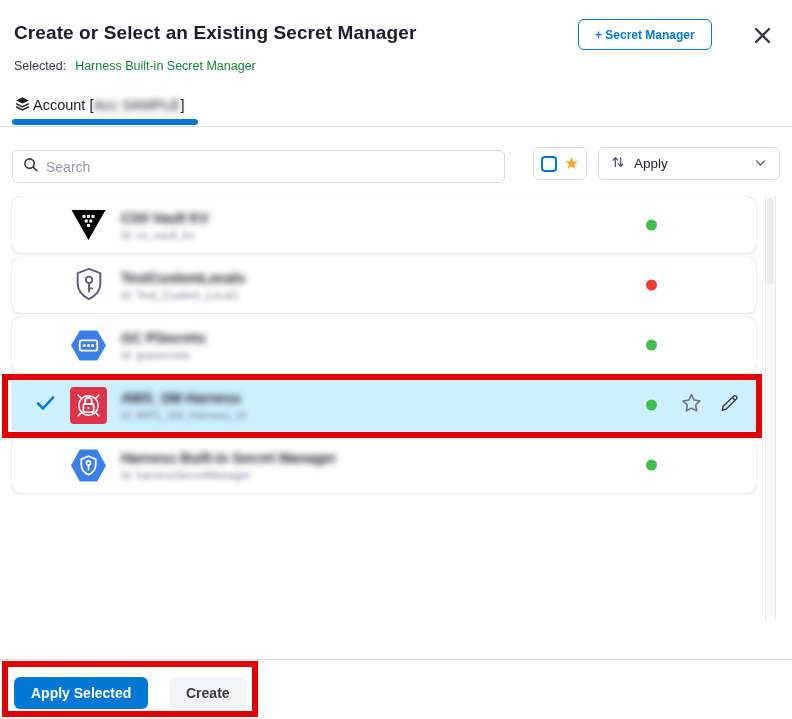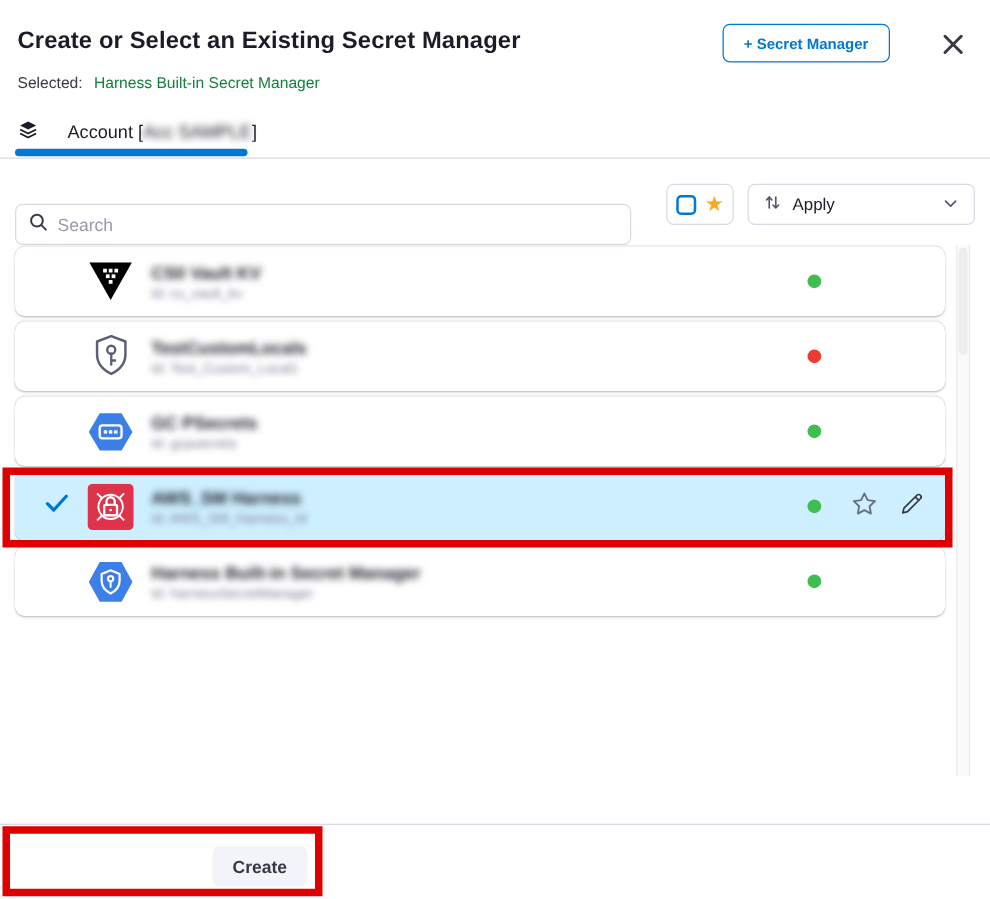--- a/index.html
+++ b/index.html
@@ -10,28 +10,28 @@
   .title { position:absolute; left:14px; top:22px; font-size:19px; font-weight:700; color:#1c1c28; letter-spacing:.1px; }
   .new-sm-btn { position:absolute; left:578px; top:19px; height:31px; padding:0 16px; background:#fff;
     border:1.5px solid #0278d5; border-radius:6px; color:#0278d5; font-weight:700; font-size:12px;
     display:flex; align-items:center; cursor:pointer; font-family:inherit; }
   .close-btn { position:absolute; left:751px; top:24px; width:22px; height:22px; border:none; background:transparent;
     cursor:pointer; display:flex; align-items:center; justify-content:center; }
   .selected-line { position:absolute; left:14px; top:59px; font-size:12.5px; color:#383946; display:flex; gap:9px; align-items:center; }
   .selected-link { color:#15803d; text-decoration:none; cursor:pointer; }
 
   
-  .tab { position:absolute; left:14px; top:95px; display:flex; align-items:center; gap:23px; font-size:14.5px; color:#1c1c28; cursor:pointer; }
+  .tab { position:absolute; left:14px; top:95px; display:flex; align-items:center; gap:2px; font-size:14.5px; color:#1c1c28; cursor:pointer; }
   .tab-underline { position:absolute; left:12px; top:119px; width:186px; height:6px; background:#0278d5; border-radius:3px; }
   .tab-divider { position:absolute; left:0; top:126px; width:792px; height:1px; background:#d9dae5; }
   .blurred { filter:blur(3px); user-select:none; }
   .blurred-sub { filter:blur(2.6px); user-select:none; }
 
   
-  .search-wrap { position:absolute; left:12px; top:163px; width:493px; height:33px; border:1px solid #d9dae5; border-radius:6px;
+  .search-wrap { position:absolute; left:12px; top:150px; width:493px; height:33px; border:1px solid #d9dae5; border-radius:6px;
     display:flex; align-items:center; padding:0 10px; background:#fff; }
   .search-wrap input { border:none; outline:none; flex:1; margin-left:8px; font-size:14px; color:#1c1c28; font-family:inherit; }
   .search-wrap input::placeholder { color:#9699a9; }
   .fav-filter { position:absolute; left:533px; top:147px; width:54px; height:33px; border:1px solid #d9dae5; border-radius:6px;
     display:flex; align-items:center; justify-content:center; gap:7px; background:#fff; cursor:pointer; }
   .checkbox { width:16px; height:16px; border:2px solid #0278d5; border-radius:4px; background:#fff; cursor:pointer; }
   .star-gold { font-size:17px; line-height:1; }
   .sort-dd { position:absolute; left:598px; top:147px; width:182px; height:33px; border:1px solid #d9dae5; border-radius:6px;
     display:flex; align-items:center; padding:0 12px; gap:9px; background:#fff; cursor:pointer; font-size:13.5px; color:#1c1c28; }
   .sort-label { font-weight:400; }
@@ -252,17 +252,18 @@
     <span class="status-dot" style="background: rgb(63, 189, 78);"></span>
 
   </div>
 </div>
 
   <div class="scroll-track">
     <div class="scroll-thumb"></div>
   </div>
 
   <div class="footer-divider"></div>
+  <button class="apply-btn">Apply Selected</button>
   <button class="cancel-btn">Create</button>
 
   <div class="annotation annotation-row"></div>
   <div class="annotation annotation-footer"></div>
 </div>
 
 </body></html>

